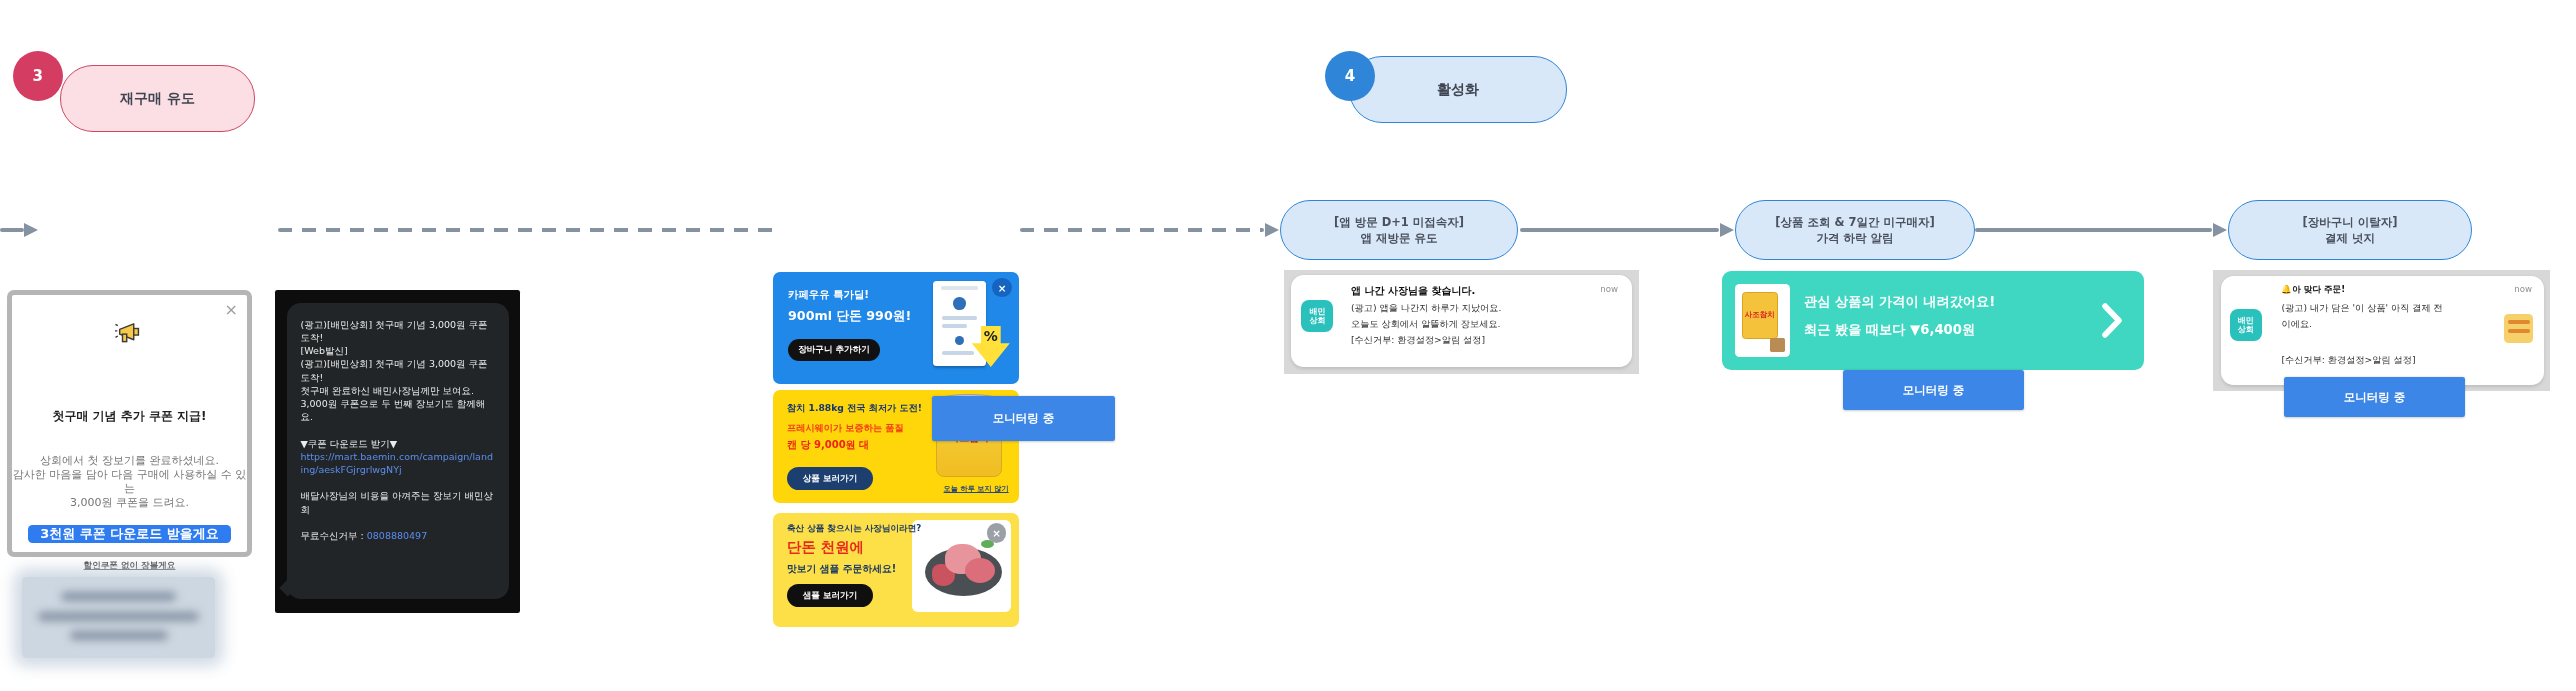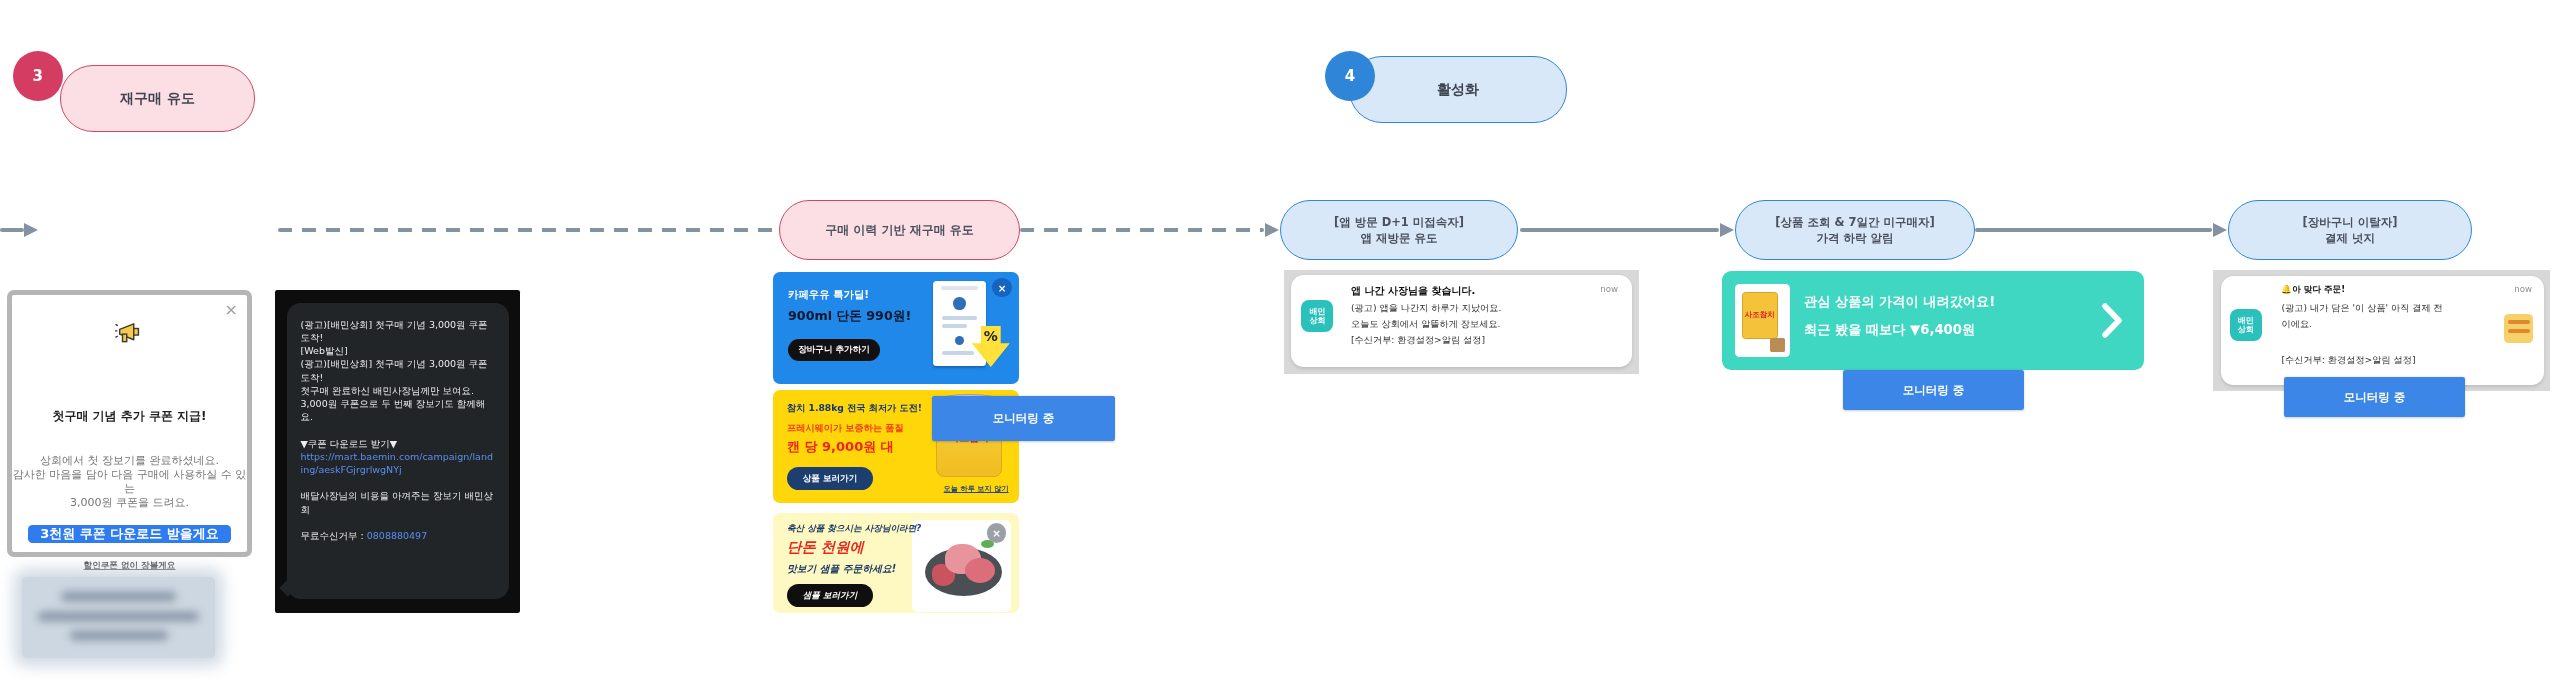--- a/index.html
+++ b/index.html
@@ -42,21 +42,21 @@
   .sms-bubble { position:absolute; left:11.5px; top:12.7px; right:11.5px; bottom:14px; background:#222527; border-radius:14px; padding:15px 14px; color:#ececec; font-size:9.5px; line-height:13.2px; }
   .sms-tail { position:absolute; left:7px; bottom:19.6px; width:11.5px; height:11.5px; background:#222527; transform:rotate(45deg); }
   .sms p { margin:0; }
   .sms .gap { height:13.2px; }
   .sms-link { color:#5b8def; word-break:break-all; }
 
   
   .banner { position:absolute; left:773px; width:246px; border-radius:7px; overflow:hidden; }
   .b-blue { top:272px; height:112px; background:#1f88e9; }
   .b-yellow { top:390px; height:113px; background:#ffd60a; }
-  .b-lblue { top:513px; height:100px; background:#fef9c3;font-style:italic; }
+  .b-lblue { top:513px; height:114px; background:#fde047; }
   .pillbtn { position:absolute; display:flex; align-items:center; justify-content:center; color:#fff; font-weight:700; border-radius:14px; }
   .circle-close { position:absolute; border-radius:50%; display:flex; align-items:center; justify-content:center; color:#fff; font-size:10.4px; font-weight:700; }
 
   .milk { position:absolute; right:33px; top:9.2px; width:53px; height:85px; background:#fff; border-radius:3.5px; box-shadow:0 1.2px 2.3px rgba(0,0,0,.25); }
   .milk-cap { position:absolute; left:8px; top:4.6px; right:8px; height:4.6px; background:#dfe5ea; border-radius:1.7px; }
   .milk-logo { position:absolute; left:20px; top:16px; width:12.7px; height:12.7px; border-radius:50%; background:#2f6fb8; }
   .milk-line { position:absolute; left:9.2px; height:4px; background:#c7d6e6; border-radius:1.7px; }
   .milk-dot { position:absolute; left:22px; top:55px; width:9.2px; height:9.2px; border-radius:50%; background:#2f6fb8; }
   .pct { position:absolute; right:9.2px; top:54px; width:38px; height:41px; background:#ffe13a; clip-path:polygon(24% 0,76% 0,76% 42%,100% 42%,50% 100%,0 42%,24% 42%); filter:drop-shadow(0 0 1.2px #333); display:flex; justify-content:center; }
   .pct span { margin-top:2.3px; font-size:14px; font-weight:800; color:#222; }
@@ -117,23 +117,20 @@
   <div class="line solid" style="left:0;width:24px;"></div>
   <div class="ah" style="left:24px;"></div>
   <div class="line dash" style="left:278px;width:499px;"></div>
   <div class="line dash" style="left:1020px;width:244px;"></div>
   <div class="ah" style="left:1265px;"></div>
   <div class="line solid" style="left:1520px;width:199px;"></div>
   <div class="ah" style="left:1720px;"></div>
   <div class="line solid" style="left:1975px;width:237px;"></div>
   <div class="ah" style="left:2213px;"></div>
 
-  <div class="fpill p-pink" style="left:779px;width:241px;font-size:12px;">
-    <span>구매 이력 기반 재구매 유도</span>
-  </div>
   <div class="fpill p-blue" style="left:1280px;width:238px;">
     <span>[앱 방문 D+1 미접속자]</span>
     <span>앱 재방문 유도</span>
   </div>
   <div class="fpill p-blue" style="left:1735px;width:240px;">
     <span>[상품 조회 &amp; 7일간 미구매자]</span>
     <span>가격 하락 알림</span>
   </div>
   <div class="fpill p-blue" style="left:2228px;width:244px;">
     <span>[장바구니 이탈자]</span>
@@ -185,21 +182,21 @@
       <p>배달사장님의 비용을 아껴주는 장보기 배민상회</p>
       <div class="gap"></div>
       <p>
         <span>무료수신거부 : </span><span class="sms-link">0808880497</span>
       </p>
     </div>
   </div>
 
   <div class="banner b-blue">
     <div class="abs" style="left:15px;top:16px;font-size:10.4px;font-weight:800;color:#fff;">카페우유 특가딜!</div>
-    <div class="abs" style="left:15px;top:36px;font-size:12.7px;font-weight:800;color:#0f172a;">900ml 단돈 990원!</div>
+    <div class="abs" style="left:15px;top:36px;font-size:12.7px;font-weight:800;color:#ffffff;">900ml 단돈 990원!</div>
     <div class="pillbtn" style="left:15px;top:67px;width:92px;height:22px;background:#111;font-size:8.6px;">장바구니 추가하기</div>
     <div class="milk">
       <div class="milk-cap"></div>
       <div class="milk-logo"></div>
       <div class="milk-line" style="top:35px;width:35px;"></div>
       <div class="milk-line" style="top:43px;width:25px;"></div>
       <div class="milk-dot"></div>
       <div class="milk-line" style="top:70px;width:32px;"></div>
     </div>
     <div class="pct">
@@ -210,21 +207,21 @@
 
   <div class="banner b-yellow">
     <div class="tuna">
       <div class="tuna-body">
           <span class="tuna-label">사조참치</span>
         </div>
       <div class="tuna-lid"></div>
     </div>
     <div class="abs" style="left:14px;top:11.5px;font-size:9.2px;font-weight:800;color:#15356e;z-index:1;">참치 1.88kg 전국 최저가 도전!</div>
     <div class="abs" style="left:14px;top:32px;font-size:9.2px;font-weight:800;color:#f53b14;z-index:1;">프레시웨이가 보증하는 품질</div>
-    <div class="abs" style="left:14px;top:48px;font-size:13px;font-weight:800;color:#ef2410;z-index:1;">캔 당 9,000원 대</div>
+    <div class="abs" style="left:14px;top:48px;font-size:10px;font-weight:800;color:#ef2410;z-index:1;">캔 당 9,000원 대</div>
     <div class="pillbtn" style="left:14px;top:77px;width:86px;height:23px;background:#1d3f70;font-size:8.6px;z-index:1;">상품 보러가기</div>
     <div class="abs" style="right:10.4px;bottom:9.2px;font-size:7.2px;font-weight:700;color:#27477c;text-decoration:underline;z-index:1;">오늘 하루 보지 않기</div>
   </div>
 
   <div class="banner b-lblue">
     <div class="meatpanel">
       <div class="plate"></div>
       <div class="meat3"></div>
       <div class="meat1"></div>
       <div class="meat2"></div>

